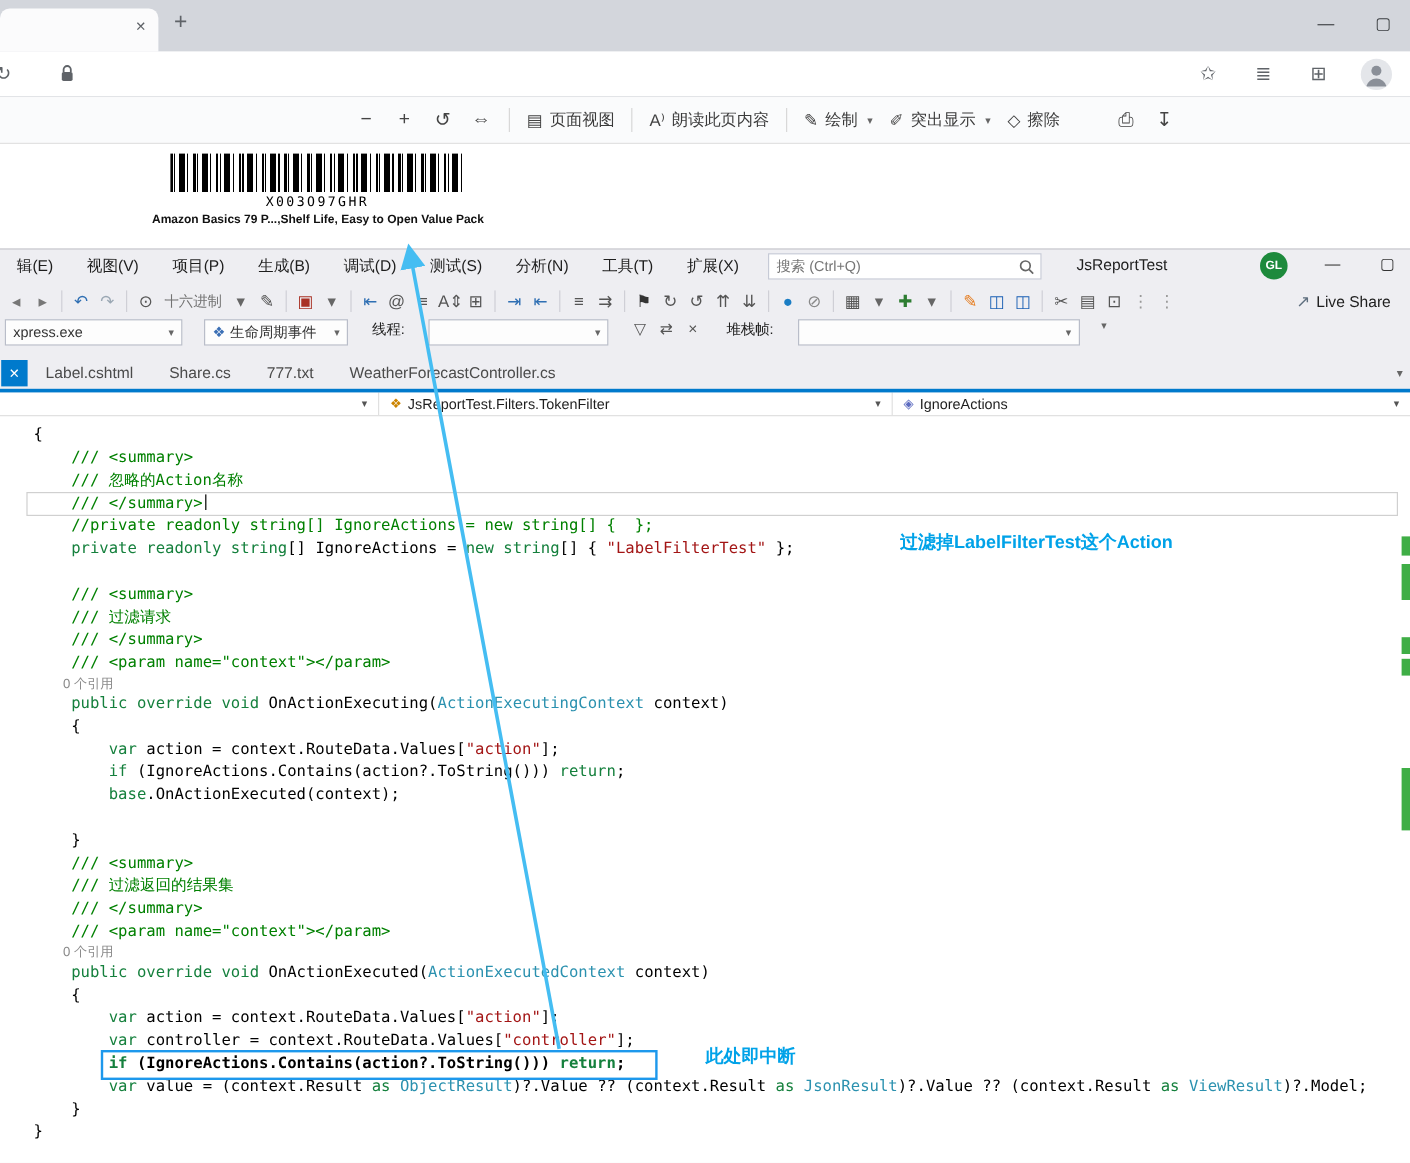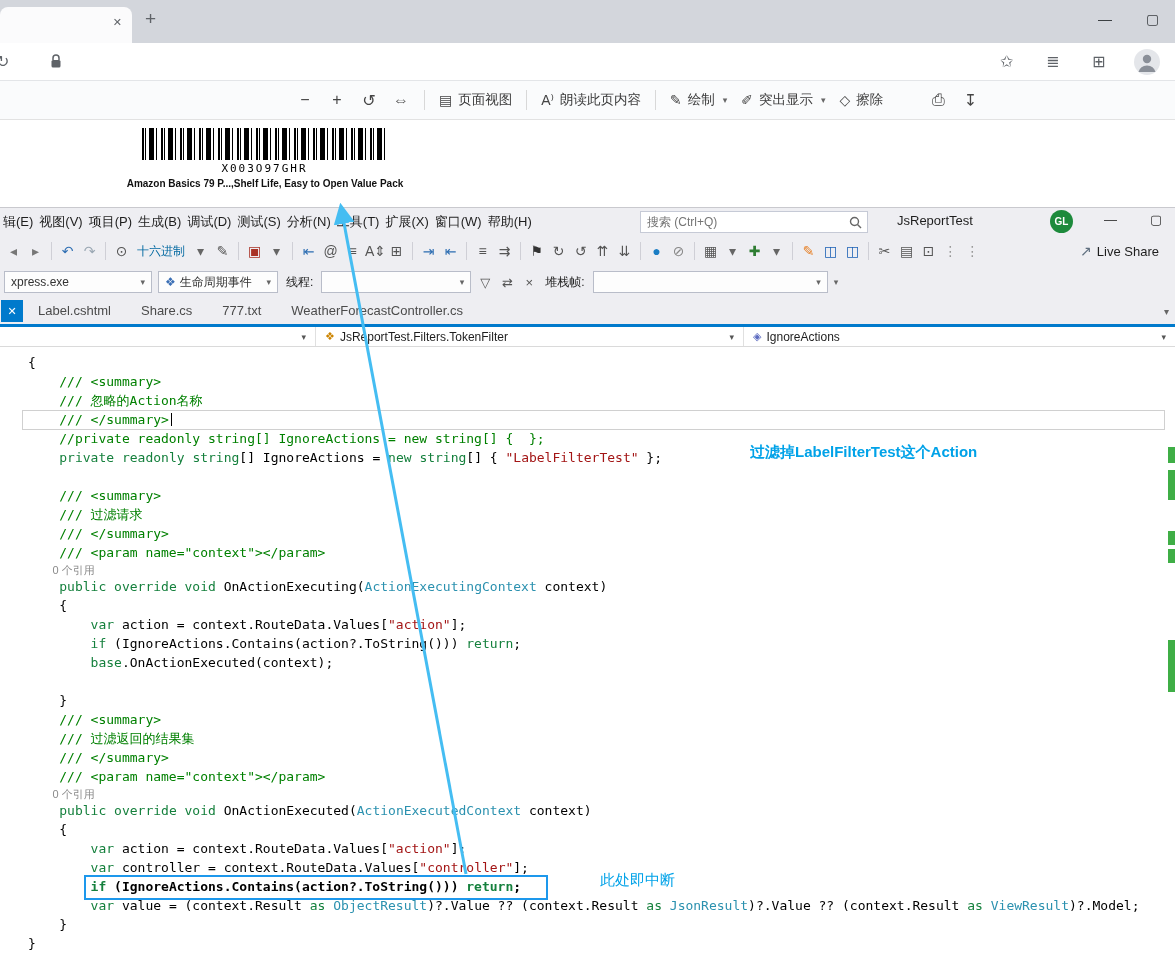--- a/index.html
+++ b/index.html
@@ -35,38 +35,38 @@
   .barcode{position:absolute;left:142px;top:8px;width:245px;height:32px;
     background:repeating-linear-gradient(90deg,#000 0 2px,#fff 2px 3px,#000 3px 4px,#fff 4px 7px,#000 7px 12px,#fff 12px 14px,#000 14px 15px,#fff 15px 19px)}
   .bc-text{position:absolute;left:142px;top:42px;width:245px;text-align:center;
     font-family:"DejaVu Sans Mono","Liberation Mono",monospace;font-size:11px;letter-spacing:2px;color:#000}
   .bc-caption{position:absolute;left:120px;top:58px;width:290px;text-align:center;white-space:nowrap;
     font-size:10px;font-weight:700;color:#111}
 
   
   .vs{position:absolute;left:0;top:207px;width:1175px;height:762px;background:#eeeef2;border-top:1px solid #c9c9ce}
   .vs-menu{height:28px;display:flex;align-items:center;font-size:13px;position:relative}
-  .mitem{padding:0 3px;height:22px;line-height:22px}
+  .mitem{padding:0 14px;height:22px;line-height:22px}
   .vs-search{position:absolute;left:640px;top:3px;width:228px;height:22px;background:#fff;border:1px solid #c6cad6}
   .vs-search input{width:195px;height:20px;border:0;outline:none;font-size:12px;color:#555;padding-left:6px;background:transparent;
     font-family:"Liberation Sans","DejaVu Sans",sans-serif}
   .vs-search svg{position:absolute;right:5px;top:4px}
   .vs-title{position:absolute;left:897px;top:5px;font-size:13px}
   .vs-avatar{position:absolute;left:1050px;top:2px;width:23px;height:23px;border-radius:50%;background:#1d8a3c;
     color:#fff;font-size:10px;font-weight:700;text-align:center;line-height:23px}
   .vs-win{position:absolute;top:4px;font-size:13px;color:#333}
 
   .vs-toolbar{height:30px;display:flex;align-items:center;gap:3px;padding:0 4px;font-size:14px}
   .ti{width:19px;text-align:center}
   .ti.text{width:auto;font-size:12px;padding:0 3px}
   .tsep{width:1px;height:18px;background:#cfcfd6;margin:0 3px}
   .liveshare{margin-left:auto;display:flex;align-items:center;gap:5px;padding-right:12px;font-size:13px;color:#1e1e1e}
   .liveshare .lsg{color:#5f6f7f;font-size:14px}
 
-  .vs-debugbar{height:32px;display:flex;align-items:center;gap:6px;padding:0 4px;font-size:12px}
+  .vs-debugbar{height:32px;display:flex;gap:18px;padding:0 4px;font-size:12px}
   .dcombo{height:22px;background:#fdfdfd;border:1px solid #b9bdc9;display:flex;align-items:center;padding:0 6px;color:#333}
   .dcombo .dcaret{margin-left:auto;font-size:9px;color:#666;padding-left:6px}
   .dlabel{color:#1e1e1e;padding:0 2px}
   .dicon{font-size:13px;color:#555;width:16px;text-align:center}
 
   .vs-tabs{height:29px;display:flex;align-items:center;border-bottom:3px solid #007acc;position:relative}
   .tabclose{width:22px;height:22px;margin-left:1px;background:#007acc;color:#fff;font-size:11px;
     display:flex;align-items:center;justify-content:center}
   .vtab{padding:0 15px;font-size:13px;color:#4b4b4b;height:26px;line-height:26px;white-space:nowrap}
   .tab-overflow{margin-left:auto;padding-right:6px;font-size:10px;color:#666}
@@ -206,21 +206,21 @@
   </div>
 
   <div class="vs-toolbar" id="vs-toolbar-icons">
   <span class="ti" style="color: rgb(119, 119, 119);">◂</span>
       <span class="ti" style="color: rgb(119, 119, 119);">▸</span>
       <span class="tsep"></span>
       <span class="ti" style="color: rgb(47, 111, 179);">↶</span>
       <span class="ti" style="color: rgb(154, 167, 179);">↷</span>
       <span class="tsep"></span>
       <span class="ti" style="color: rgb(85, 85, 85);">⊙</span>
-      <span class="ti text" style="color: #0369a1;">十六进制</span>
+      <span class="ti text" style="color: #737373;">十六进制</span>
       <span class="ti" style="color: rgb(102, 102, 102);">▾</span>
       <span class="ti" style="color: rgb(85, 85, 85);">✎</span>
       <span class="tsep"></span>
       <span class="ti" style="color: rgb(169, 50, 38);">▣</span>
       <span class="ti" style="color: rgb(102, 102, 102);">▾</span>
       <span class="tsep"></span>
       <span class="ti" style="color: rgb(47, 111, 179);">⇤</span>
       <span class="ti" style="color: rgb(85, 85, 85);">@</span>
       <span class="ti" style="color: rgb(85, 85, 85);">≡</span>
       <span class="ti" style="color: rgb(85, 85, 85);">A⇕</span>
@@ -345,21 +345,21 @@
       <div class="cl"><span class="code" style="padding-left: 8ch;"><span class="kw">var</span><span class="pl"> </span><span class="un">controller</span><span class="pl"> = context.RouteData.Values[</span><span class="st">"controller"</span><span class="pl">];</span></span></div>
       <div class="cl boxed"><span class="code" style="padding-left: 8ch; font-weight: bold;"><span class="kw">if</span><span class="pl"> (IgnoreActions.Contains(action?.ToString())) </span><span class="kw">return</span><span class="pl">;</span></span></div>
       <div class="cl"><span class="code" style="padding-left: 8ch;"><span class="kw">var</span><span class="pl"> value = (context.Result </span><span class="kw">as</span><span class="pl"> </span><span class="ty">ObjectResult</span><span class="pl">)?.Value ?? (context.Result </span><span class="kw">as</span><span class="pl"> </span><span class="ty">JsonResult</span><span class="pl">)?.Value ?? (context.Result </span><span class="kw">as</span><span class="pl"> </span><span class="ty">ViewResult</span><span class="pl">)?.Model;</span></span></div>
       <div class="cl"><span class="code" style="padding-left: 4ch;"><span class="pl">}</span></span></div>
       <div class="cl"><span class="code" style="padding-left: 0ch;"><span class="pl">}</span></span></div>
     </div>
 </div>
 
 <div id="annotations">
     <div class="ann" style="left: 750px; top: 443px; font-weight: bold;">过滤掉LabelFilterTest这个Action</div>
-    <div class="ann" style="left: 600px; top: 871px;">此处即中断</div>
+    <div class="ann" style="left: 588px; top: 871px; font-weight: bold;">此处即中断</div>
   </div>
 <div id="change-marks">
     <div class="chmark" style="top: 447px; height: 16px;"></div>
     <div class="chmark" style="top: 470px; height: 30px;"></div>
     <div class="chmark" style="top: 531px; height: 14px;"></div>
     <div class="chmark" style="top: 549px; height: 14px;"></div>
     <div class="chmark" style="top: 640px; height: 52px;"></div>
   </div>
 
 <svg class="arrow-svg" width="1175" height="969">

